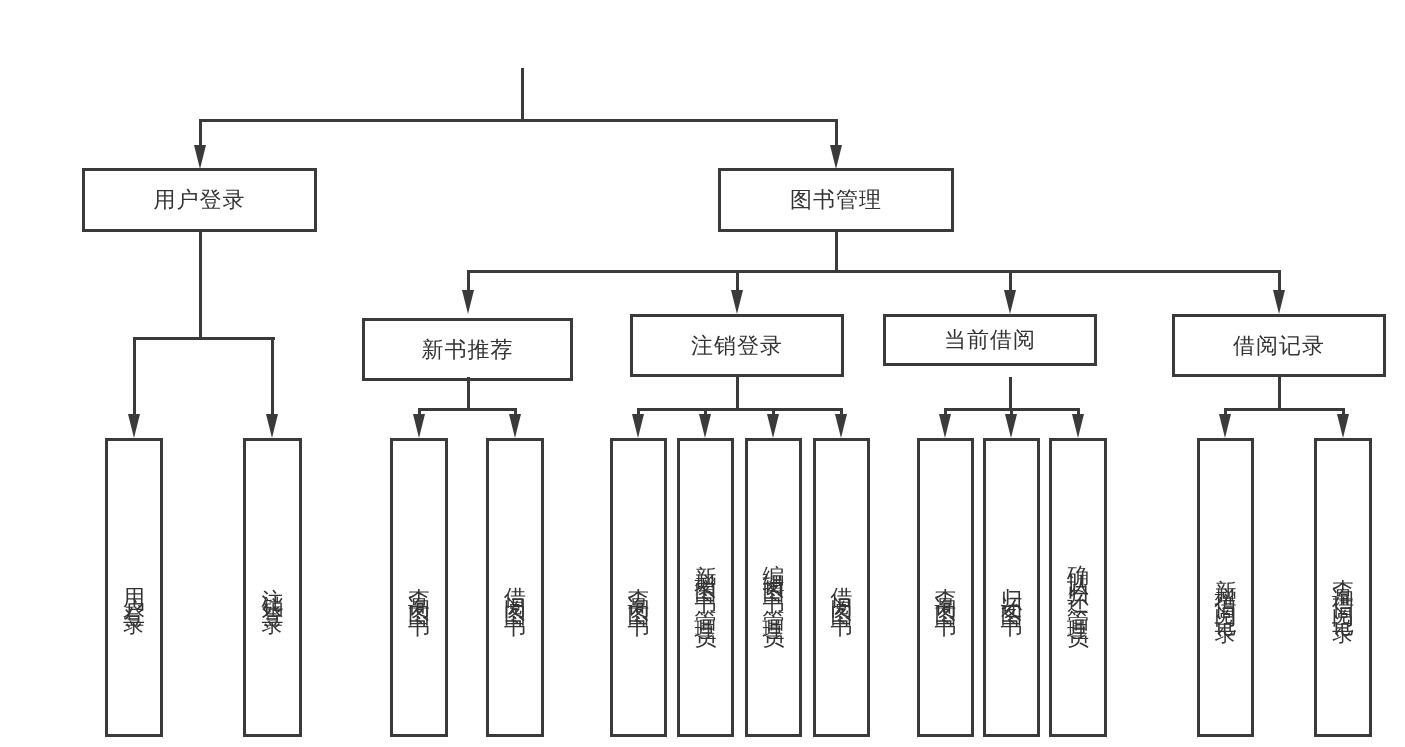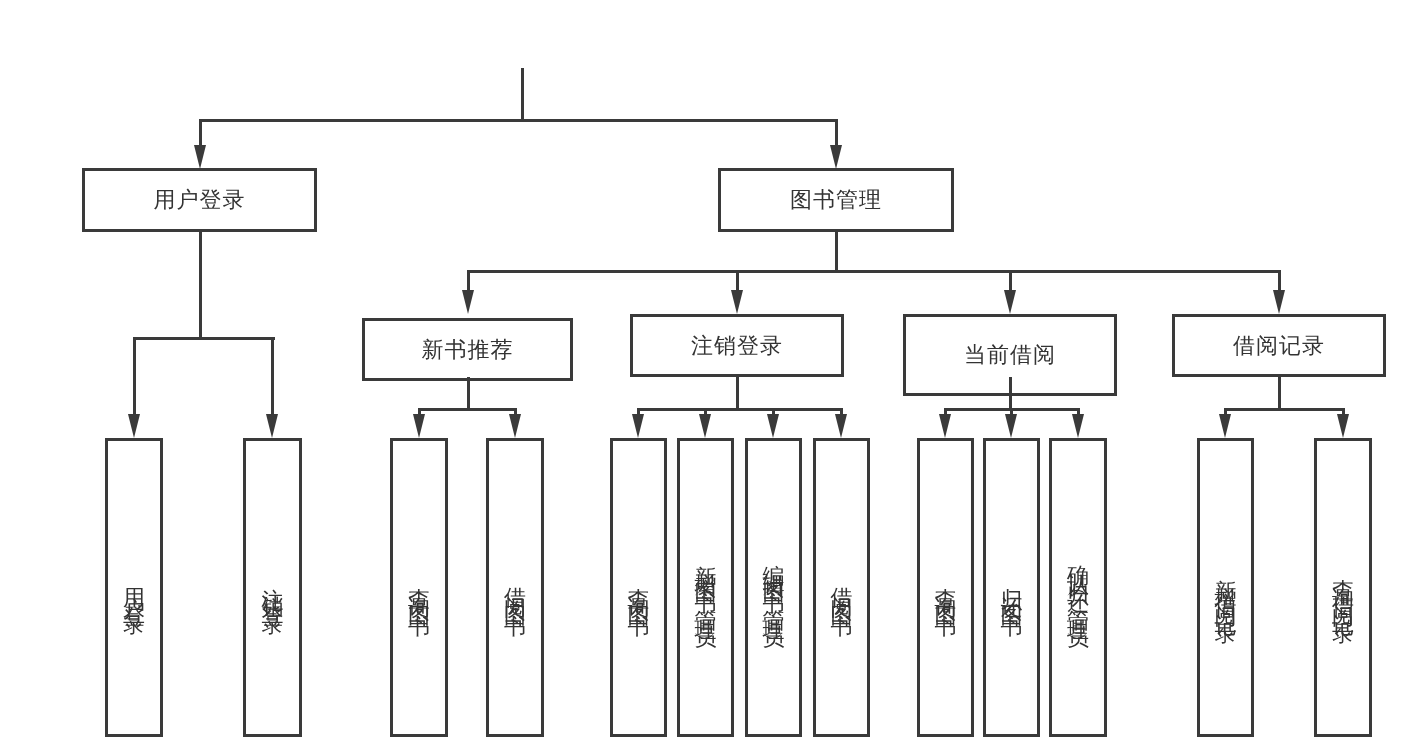--- a/index.html
+++ b/index.html
@@ -66,21 +66,21 @@
 <body>
 
 <div id="canvas">
 
 
   <div class="node" style="left:82px;top:168px;width:235px;height:64px">用户登录</div>
   <div class="node" style="left:718px;top:168px;width:236px;height:64px">图书管理</div>
 
   <div class="node" style="left:362px;top:318px;width:211px;height:63px">新书推荐</div>
   <div class="node" style="left:630px;top:314px;width:214px;height:63px">注销登录</div>
-  <div class="node" style="left:903px;top:314px;width:214px;height:82px">当前借阅</div>
+  <div class="node" style="left:883px;top:314px;width:214px;height:52px">当前借阅</div>
   <div class="node" style="left:1172px;top:314px;width:214px;height:63px">借阅记录</div>
 
   <div class="leaf" style="left:105px;top:438px;width:58px;height:299px">用户登录</div>
   <div class="leaf" style="left:243px;top:438px;width:59px;height:299px">注销登录</div>
 
   <div class="leaf" style="left:390px;top:438px;width:58px;height:299px">查询图书</div>
   <div class="leaf" style="left:486px;top:438px;width:58px;height:299px">借阅图书</div>
 
   <div class="leaf" style="left:610px;top:438px;width:57px;height:299px">查询图书</div>
   <div class="leaf" style="left:677px;top:438px;width:57px;height:299px">新增图书（管理员）</div>

